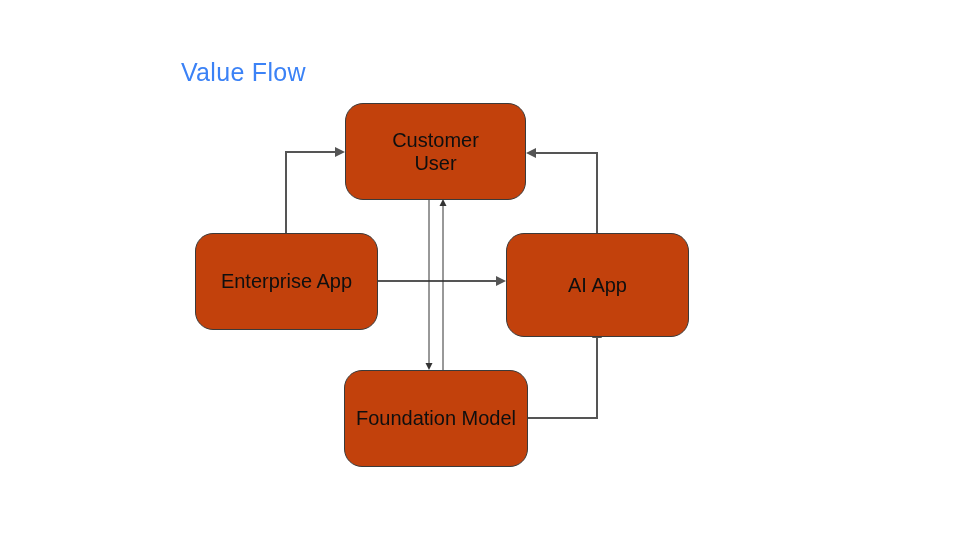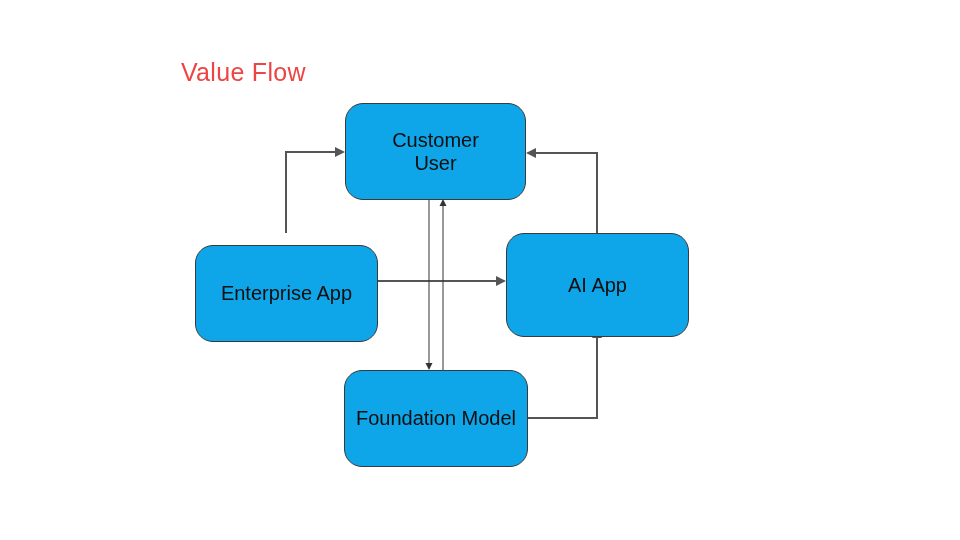--- a/index.html
+++ b/index.html
@@ -10,51 +10,51 @@
     background: #ffffff;
     font-family: "Liberation Sans", sans-serif;
     overflow: hidden;
   }
   .slide-title {
     position: absolute;
     left: 181px;
     top: 57px;
     font-size: 25px;
     line-height: 30px;
-    color: #ef4444;
+    color: #3b82f6;
     letter-spacing: 0.3px;
   }
   .edge-layer {
     position: absolute;
     left: 0;
     top: 0;
     width: 960px;
     height: 540px;
   }
   .edge-thick { stroke: #555555; stroke-width: 2; fill: none; }
   .edge-thin  { stroke: #333333; stroke-width: 1; fill: none; }
   .node {
     position: absolute;
     box-sizing: border-box;
-    background: #0ea5e9;
+    background: #c2410c;
     border: 1.4px solid #3a3a3a;
     border-radius: 18px;
     display: flex;
     align-items: center;
     justify-content: center;
   }
   .node-label {
     font-size: 20px;
     line-height: 23px;
     color: #0f0f0f;
     text-align: center;
     white-space: pre-line;
   }
   .node-customer-user    { left: 345px; top: 103px; width: 181px; height: 97px; }
-  .node-enterprise-app   { left: 195px; top: 233px; width: 183px; height: 97px; margin-top: 12px; }
+  .node-enterprise-app   { left: 195px; top: 233px; width: 183px; height: 97px; }
   .node-ai-app           { left: 506px; top: 233px; width: 183px; height: 104px; }
   .node-foundation-model { left: 344px; top: 370px; width: 184px; height: 97px; }
 </style>
 </head>
 <body>
 
 <div class="canvas">
 
   <div class="slide-title">Value Flow</div>
 

